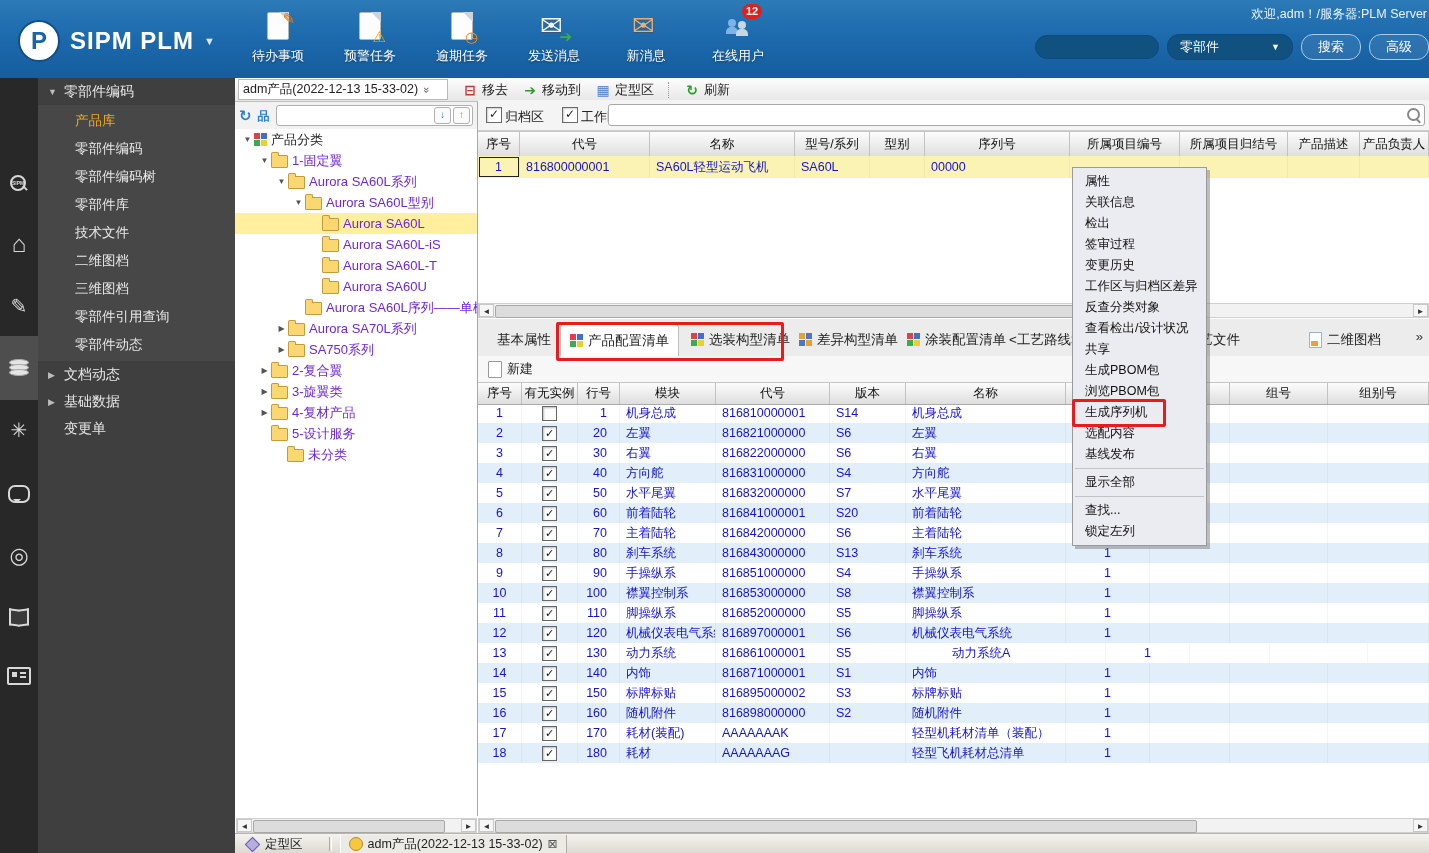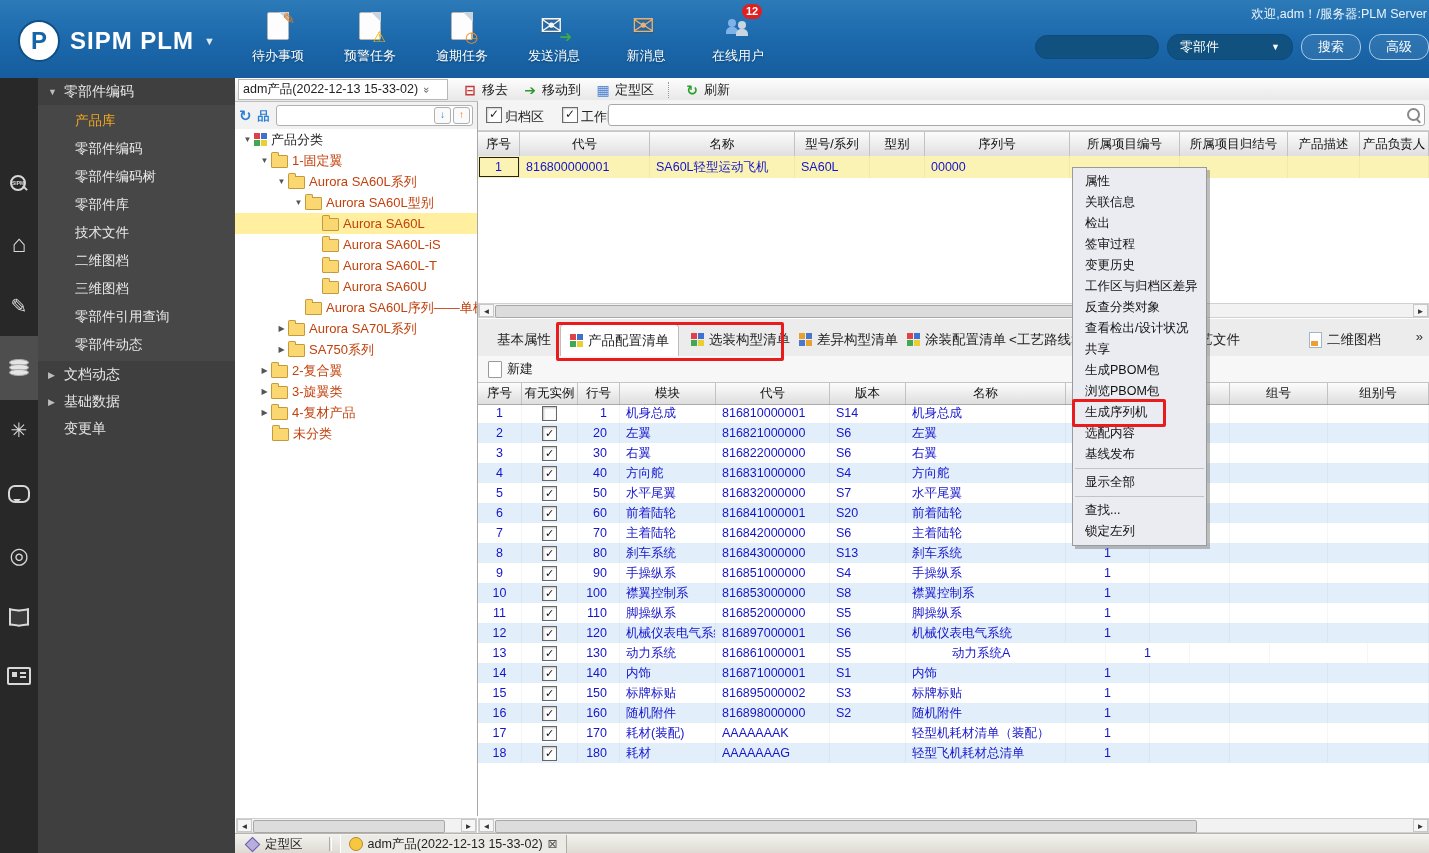--- a/index.html
+++ b/index.html
@@ -85,21 +85,21 @@
   #tree-search{flex:1;height:19px;margin-right:4px;background:#fff;border:1px solid #b0b0b0;border-radius:3px;
     display:flex;align-items:center;justify-content:flex-end;gap:2px;padding-right:2px;}
   .mini-btn{width:15px;height:15px;border:1px solid #b0b0b0;border-radius:3px;background:#fafafa;
     font-size:10px;line-height:14px;text-align:center;font-weight:bold;cursor:pointer;}
   .mini-btn.down{color:#2a7fd4;} .mini-btn.up{color:#e07818;}
   #tree-body{position:absolute;left:235px;top:129px;width:243px;height:687px;background:#fff;
     border-right:1px solid #a8a8a8;overflow:hidden;box-sizing:border-box;}
   .tnode{height:21px;display:flex;align-items:center;white-space:nowrap;cursor:pointer;}
   .tnode.sel{background:#ffef9e;}
   .tarrow{width:13px;font-size:8px;color:#555;text-align:center;flex:none;}
-  .tlabel{color:#c2410c;font-size:13px;margin-left:4px;overflow:hidden;}
+  .tlabel{color:#6d28d9;font-size:13px;margin-left:4px;overflow:hidden;}
   .folder{flex:none;position:relative;width:15px;height:11px;background:#fbd772;border:1px solid #c49a3a;border-radius:1px;margin-top:2px;}
   .folder::before{content:"";position:absolute;left:-1px;top:-4px;width:6px;height:3px;background:#fbd772;border:1px solid #c49a3a;border-bottom:none;border-radius:2px 2px 0 0;}
   .grid-ic{flex:none;width:13px;height:13px;background:
     linear-gradient(#e04048,#e04048) 0 0/6px 6px no-repeat,
     linear-gradient(#3f6fd0,#3f6fd0) 7px 0/6px 6px no-repeat,
     linear-gradient(#40a850,#40a850) 0 7px/6px 6px no-repeat,
     linear-gradient(#e8d030,#e8d030) 7px 7px/6px 6px no-repeat;}
   .grid-ic.diff{background:
     linear-gradient(#e8a030,#e8a030) 0 0/6px 6px no-repeat,
     linear-gradient(#4a78c8,#4a78c8) 7px 0/6px 6px no-repeat,
@@ -395,21 +395,26 @@
       <div class="tnode" style="padding-left: 23px;">
         <span class="tarrow">▶</span>
         <span class="folder"></span>
         <span class="tlabel">3-旋翼类</span>
       </div>
       <div class="tnode" style="padding-left: 23px;">
         <span class="tarrow">▶</span>
         <span class="folder"></span>
         <span class="tlabel">4-复材产品</span>
       </div>
-      <div class="tnode" style="padding-left: 24px;">
+      <div class="tnode" style="padding-left: 23px;">
+        <span class="tarrow"></span>
+        <span class="folder"></span>
+        <span class="tlabel">5-设计服务</span>
+      </div>
+      <div class="tnode" style="padding-left: 39px;">
         <span class="tarrow"></span>
         <span class="folder"></span>
         <span class="tlabel">未分类</span>
       </div>
     </div>
   <div class="hscroll" style="left:236px;top:818px;width:241px;">
     <span class="sb-ar" style="left:0;">◄</span>
     <span class="sb-th" style="left:16px;width:190px;"></span>
     <span class="sb-ar" style="right:0;">►</span>
   </div>

